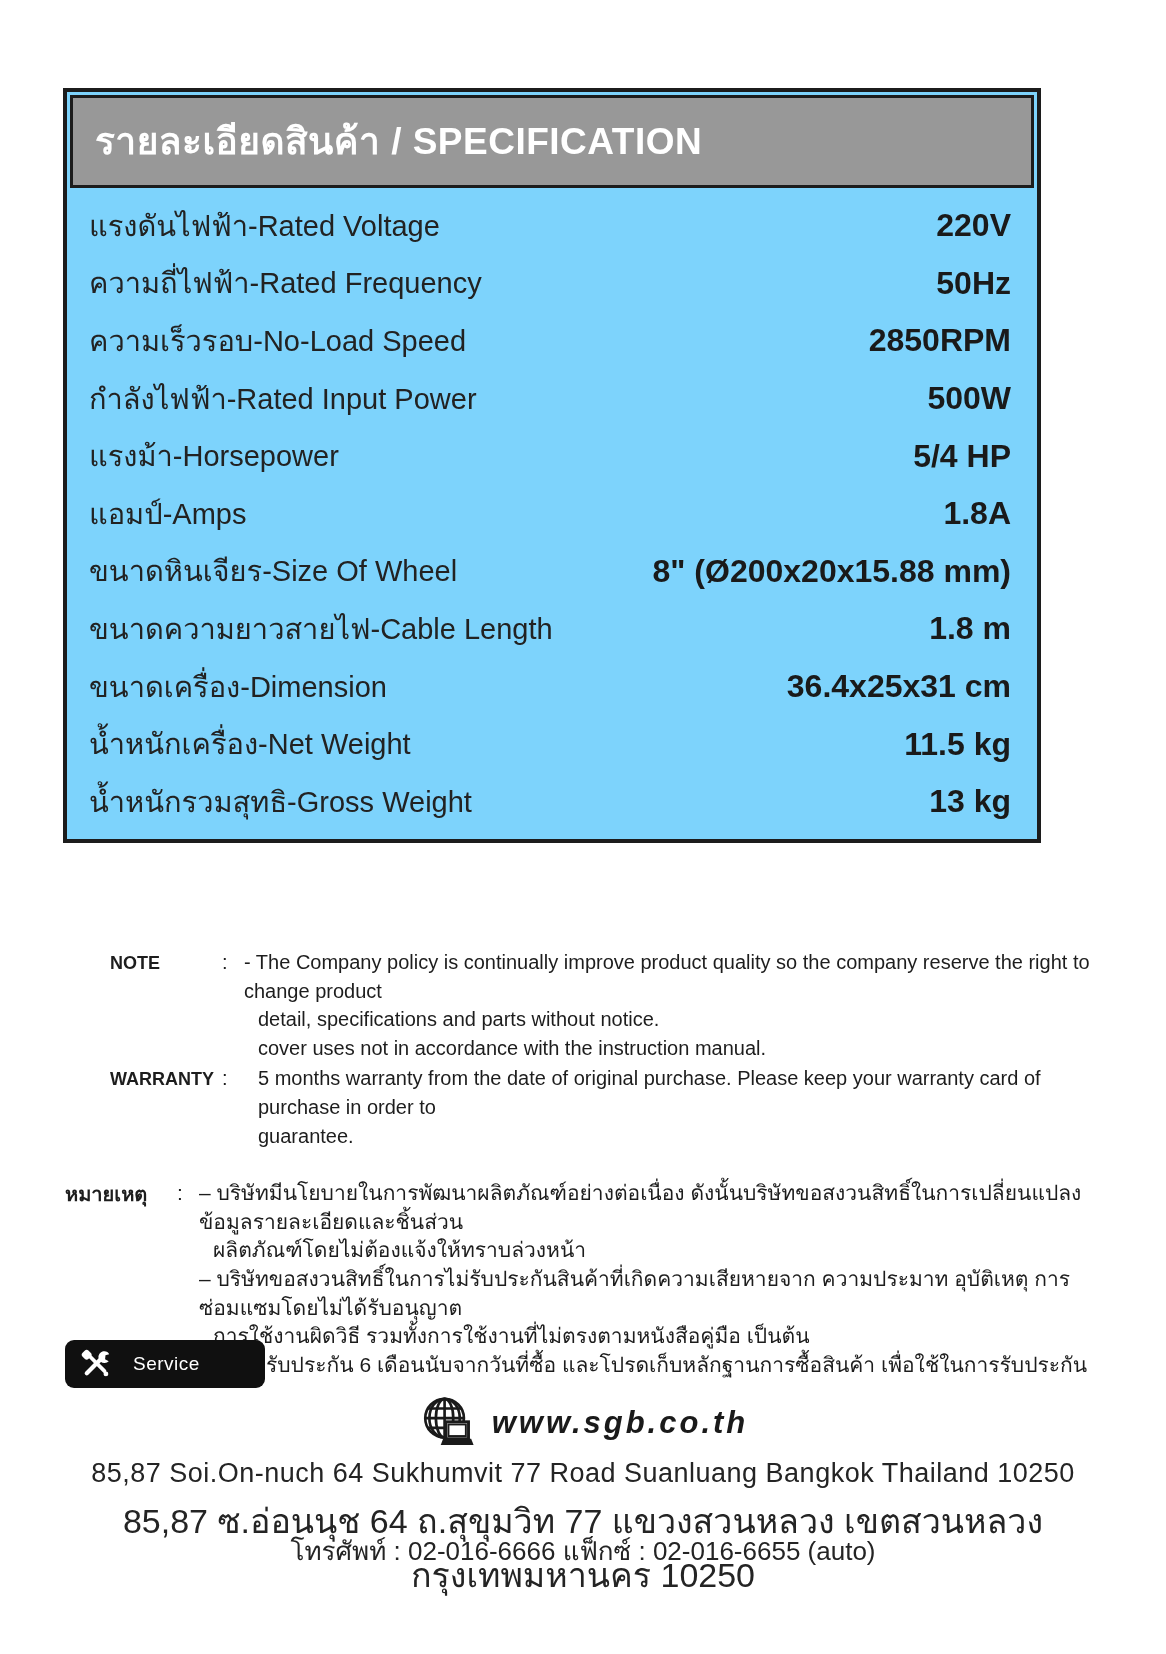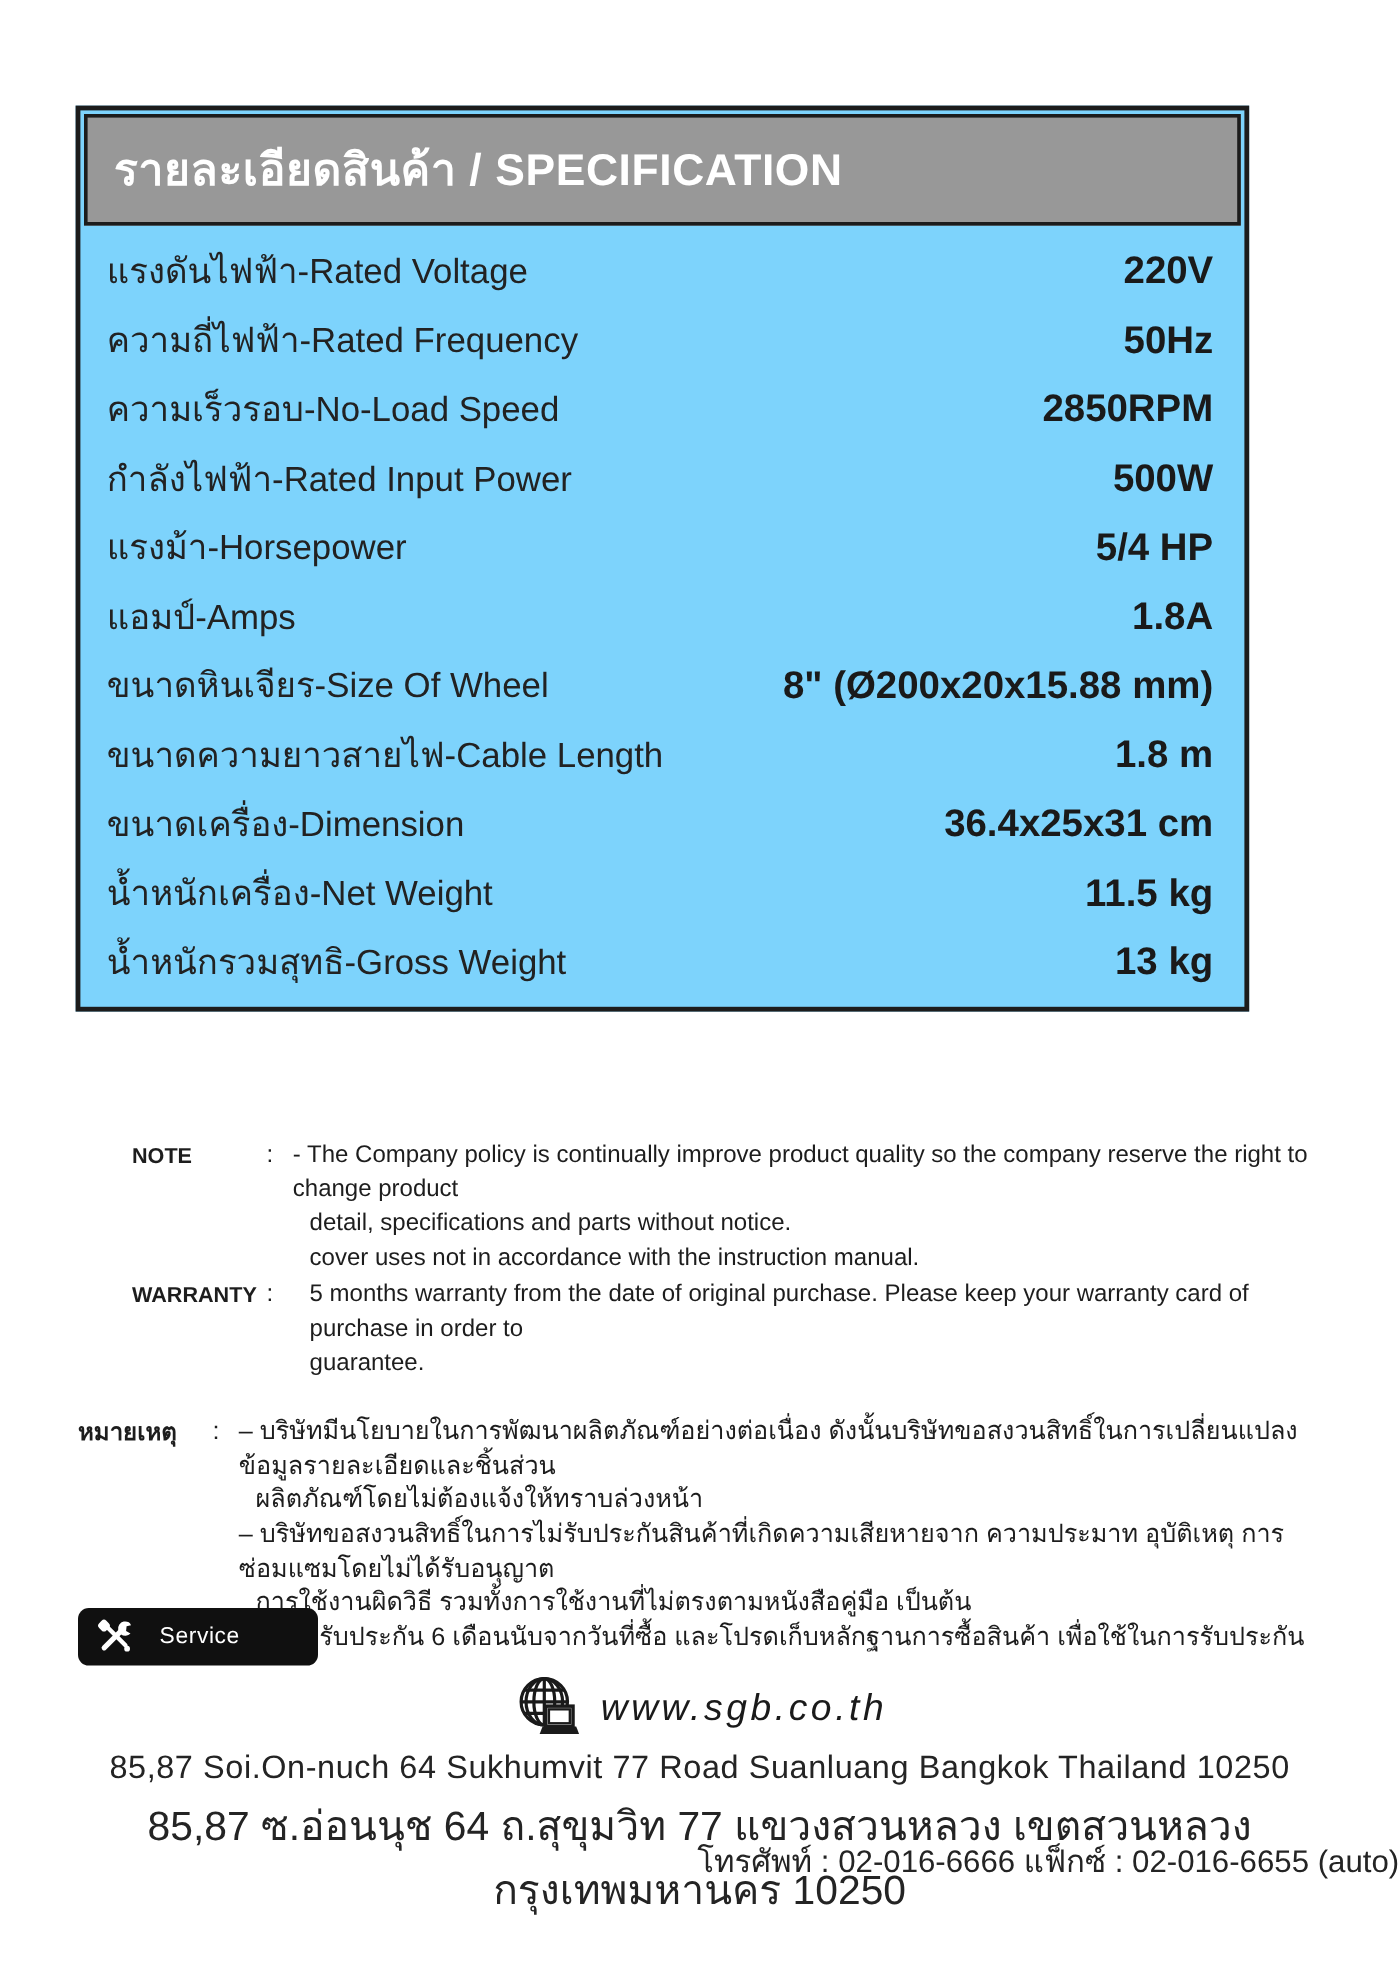--- a/index.html
+++ b/index.html
@@ -48,34 +48,34 @@
   }
   .service-badge .tool-icon { width:34px; height:34px; margin-left:14px; flex:0 0 34px; }
   .service-badge .service-text { font-size:19px; font-weight:normal; margin-left:20px; letter-spacing:0.5px; }
 
   .website-row {
     position:absolute; top:1392px; left:0; width:1166px; height:62px;
     display:flex; justify-content:center; align-items:center; gap:16px;
   }
   .website-row .globe-icon { width:58px; height:58px; flex:0 0 58px; }
   .website-text {
-    font-size:31px; font-weight:normal; font-style:italic; letter-spacing:3px;
+    font-size:31px; font-weight:bold; font-style:italic; letter-spacing:3px;
     color:#1a1a1a; text-decoration:none;
   }
 
   .address-en {
     position:absolute; top:1458px; left:0; width:1166px; text-align:center;
     font-size:27px; color:#242424; letter-spacing:0.5px;
   }
   .address-th {
     position:absolute; top:1494px; left:0; width:1166px; text-align:center;
     font-size:34px; color:#242424;
   }
   .phone-line {
-    position:absolute; top:1530px; left:0; width:1166px; text-align:right;
+    position:absolute; top:1530px; left:0; width:1166px; text-align:center;
     font-size:26px; color:#242424;
   }
 </style>
 </head>
 <body>
 
 <div class="spec-box">
   <div class="spec-header">รายละเอียดสินค้า / SPECIFICATION</div>
   <div class="spec-body">
     <div class="spec-row">

